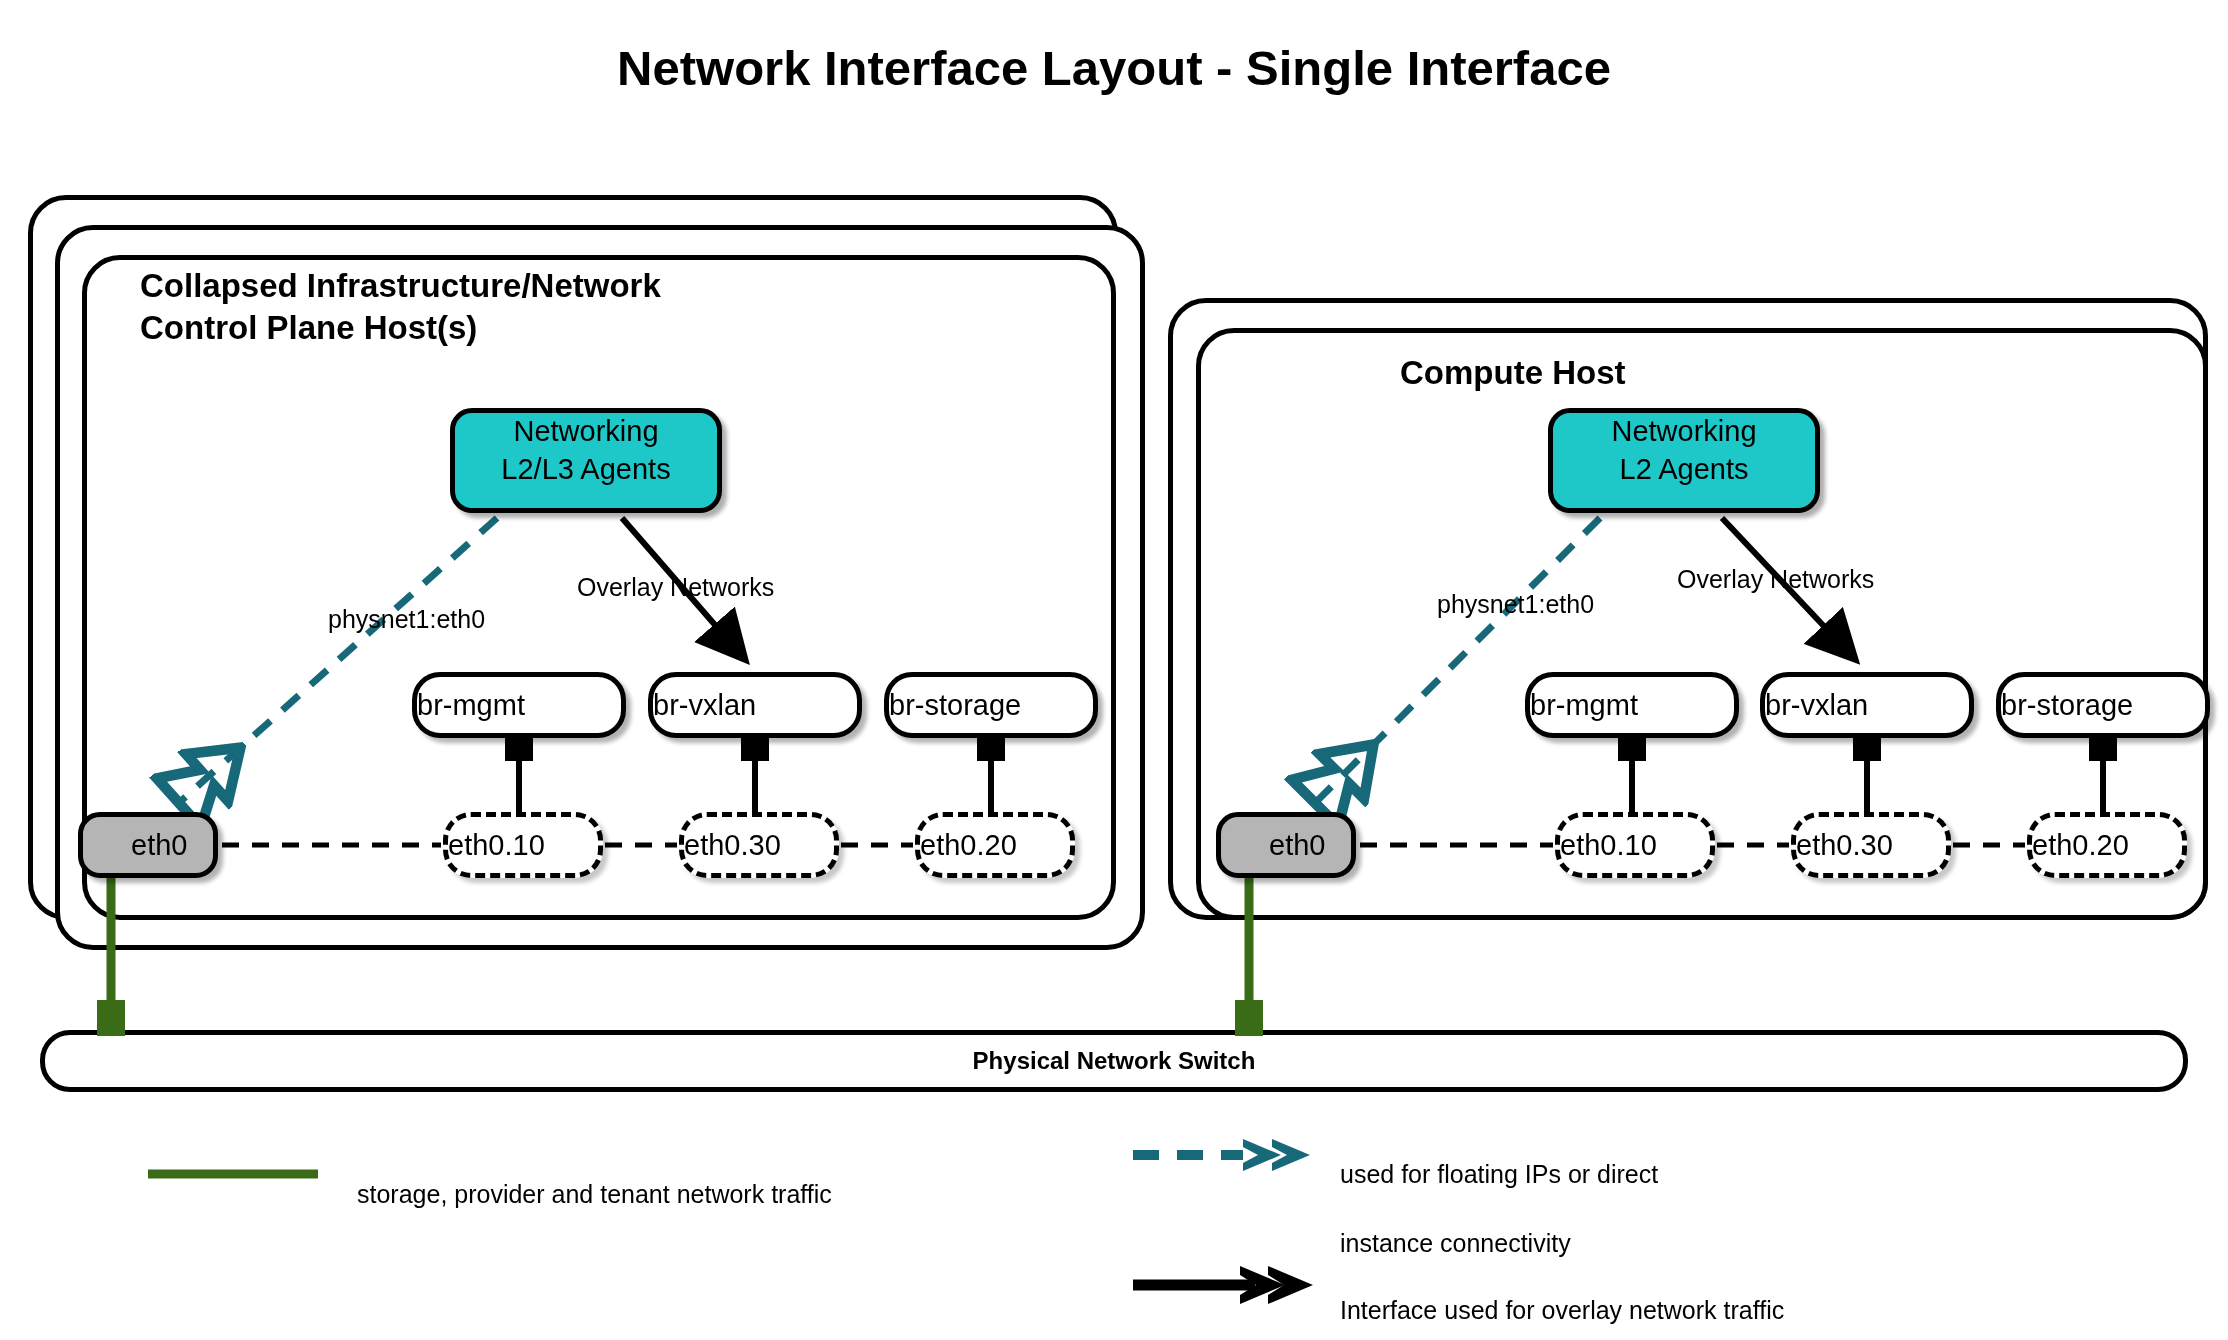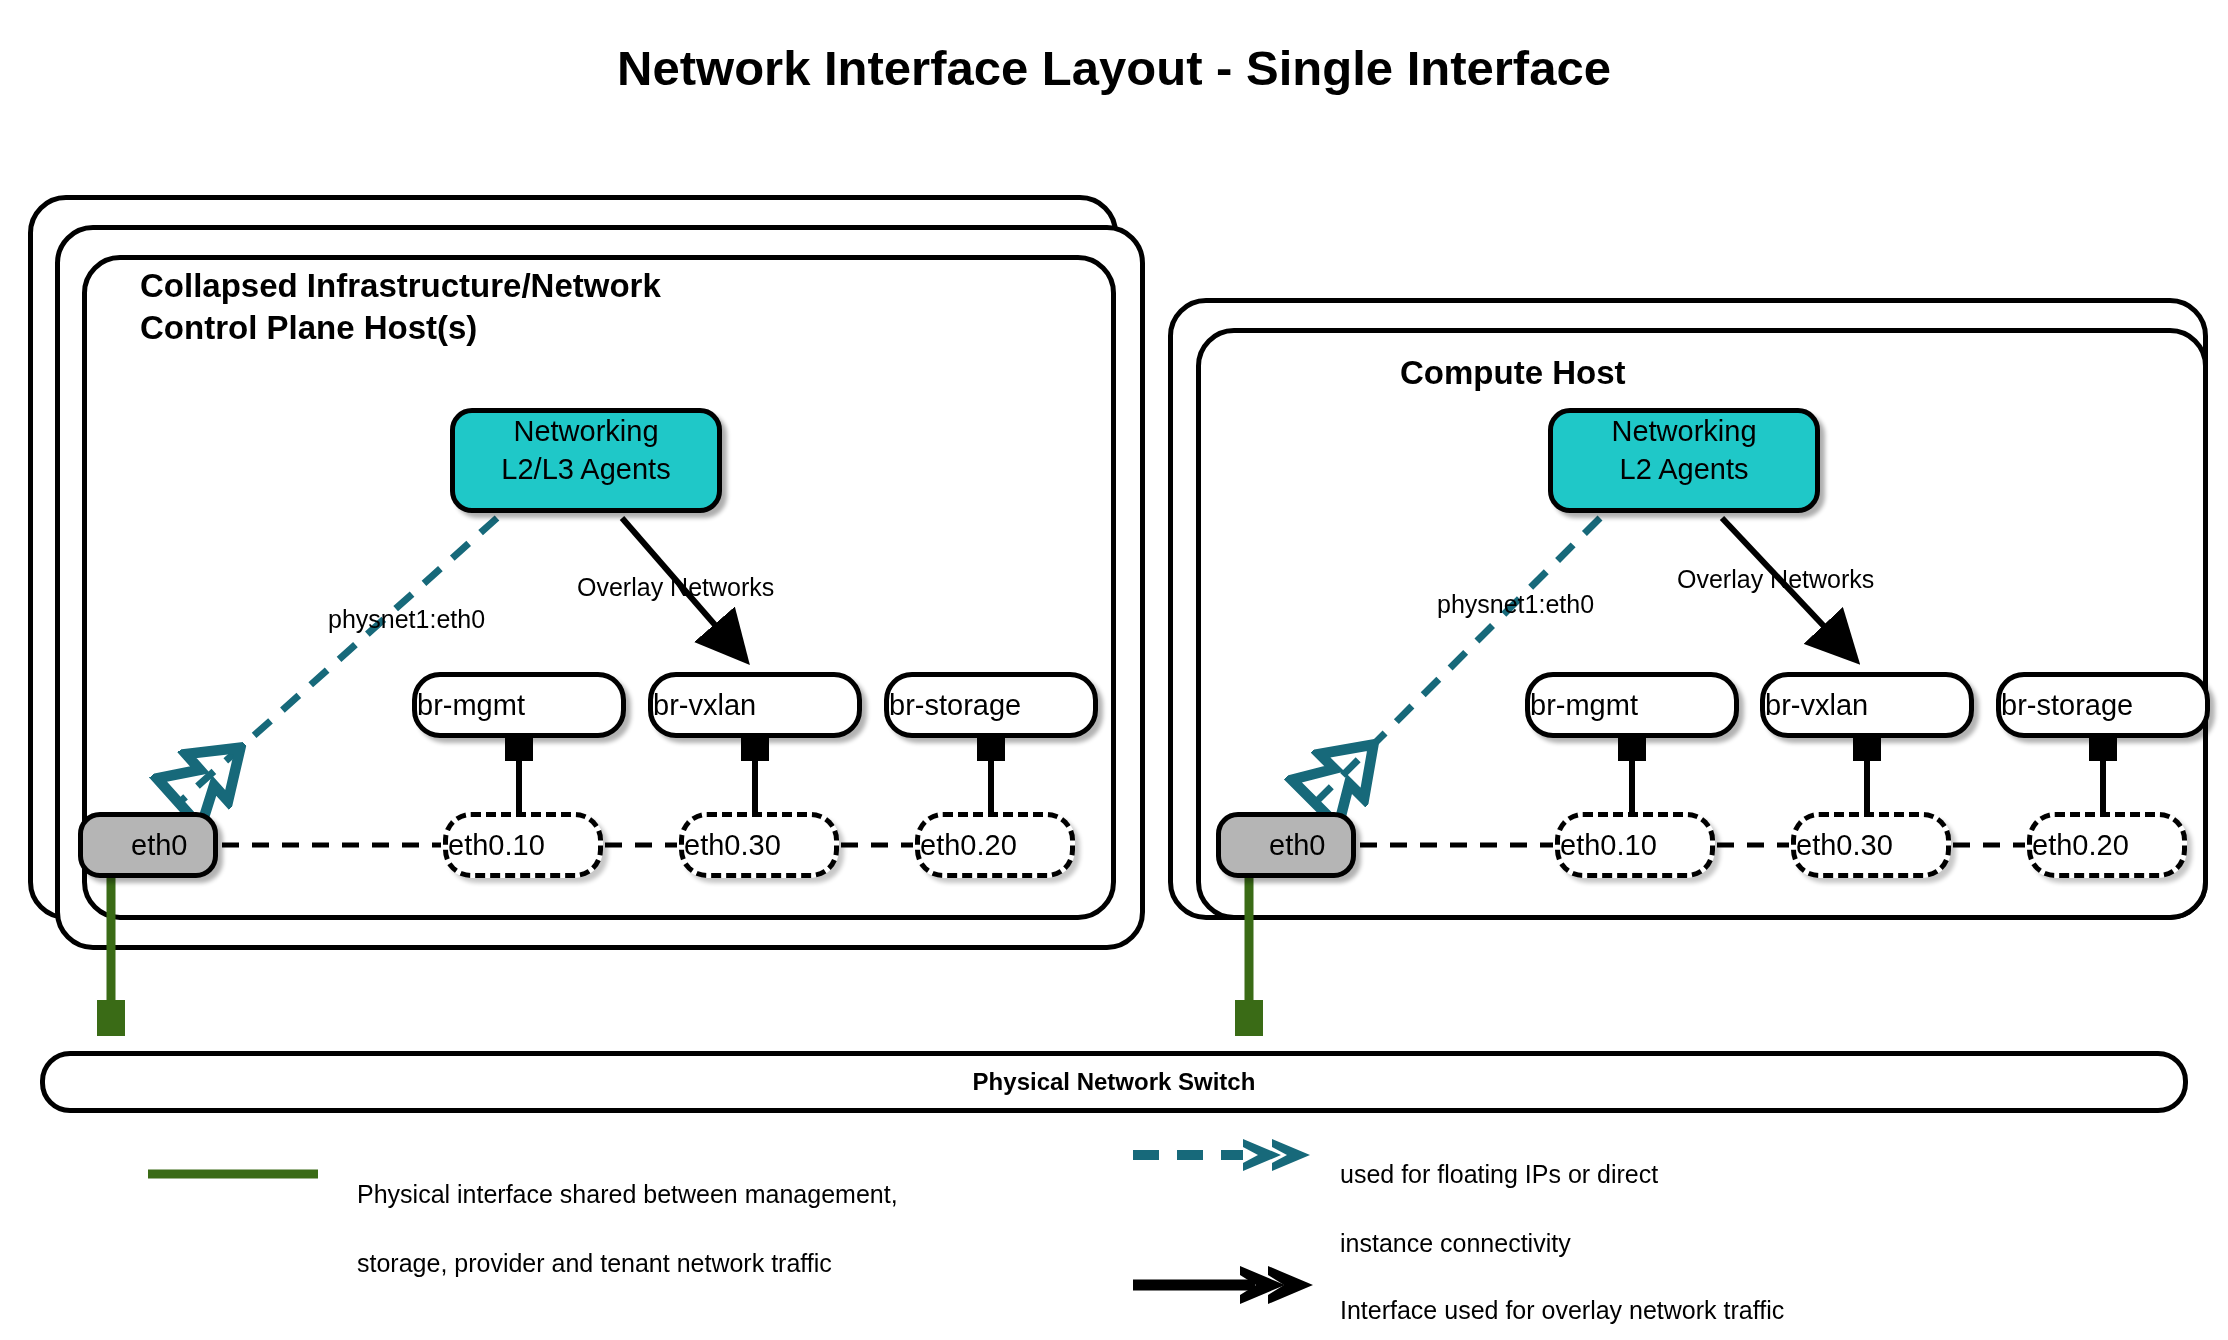--- a/index.html
+++ b/index.html
@@ -91,21 +91,20 @@
 
   
   .switch-bar{
     position:absolute;
     border:5px solid #000;
     border-radius:30px;
     background:#fff;
     box-sizing:border-box;
     display:flex;align-items:center;justify-content:center;
     z-index:6;
-    margin-top:21px;
   }
   .switch-bar span{font-size:24px;font-weight:bold;}
 
   
   svg.overlay{position:absolute;left:0;top:0;width:2228px;height:1340px;z-index:10;pointer-events:none;}
   svg.overlay-top{z-index:30;}
 
   
   .legend-item{position:absolute;z-index:25;}
   .legend-text{
@@ -282,21 +281,20 @@
     </g>
 
     <g>
       <line x1="1133" y1="1285" x2="1255" y2="1285" stroke="#000" stroke-width="11"></line>
       <path d="M1240,1266 L1285,1285 L1240,1304 L1240,1295 L1256,1285 L1240,1275 Z" fill="#000"></path>
       <path d="M1268,1266 L1313,1285 L1268,1304 L1268,1295 L1284,1285 L1268,1275 Z" fill="#000"></path>
     </g>
   </svg>
 
   <div class="legend-text" style="left:357px;top:1142px;width:640px;">
-    <div>Physical interface shared between management,</div>
     <div>storage, provider and tenant network traffic</div>
   </div>
 
   <div class="legend-text" style="left:1340px;top:1122px;width:620px;">
     <div>used for floating IPs or direct</div>
     <div>instance connectivity</div>
   </div>
 
   <div class="legend-text" style="left:1340px;top:1258px;width:620px;">
     <div>Interface used for overlay network traffic</div>

